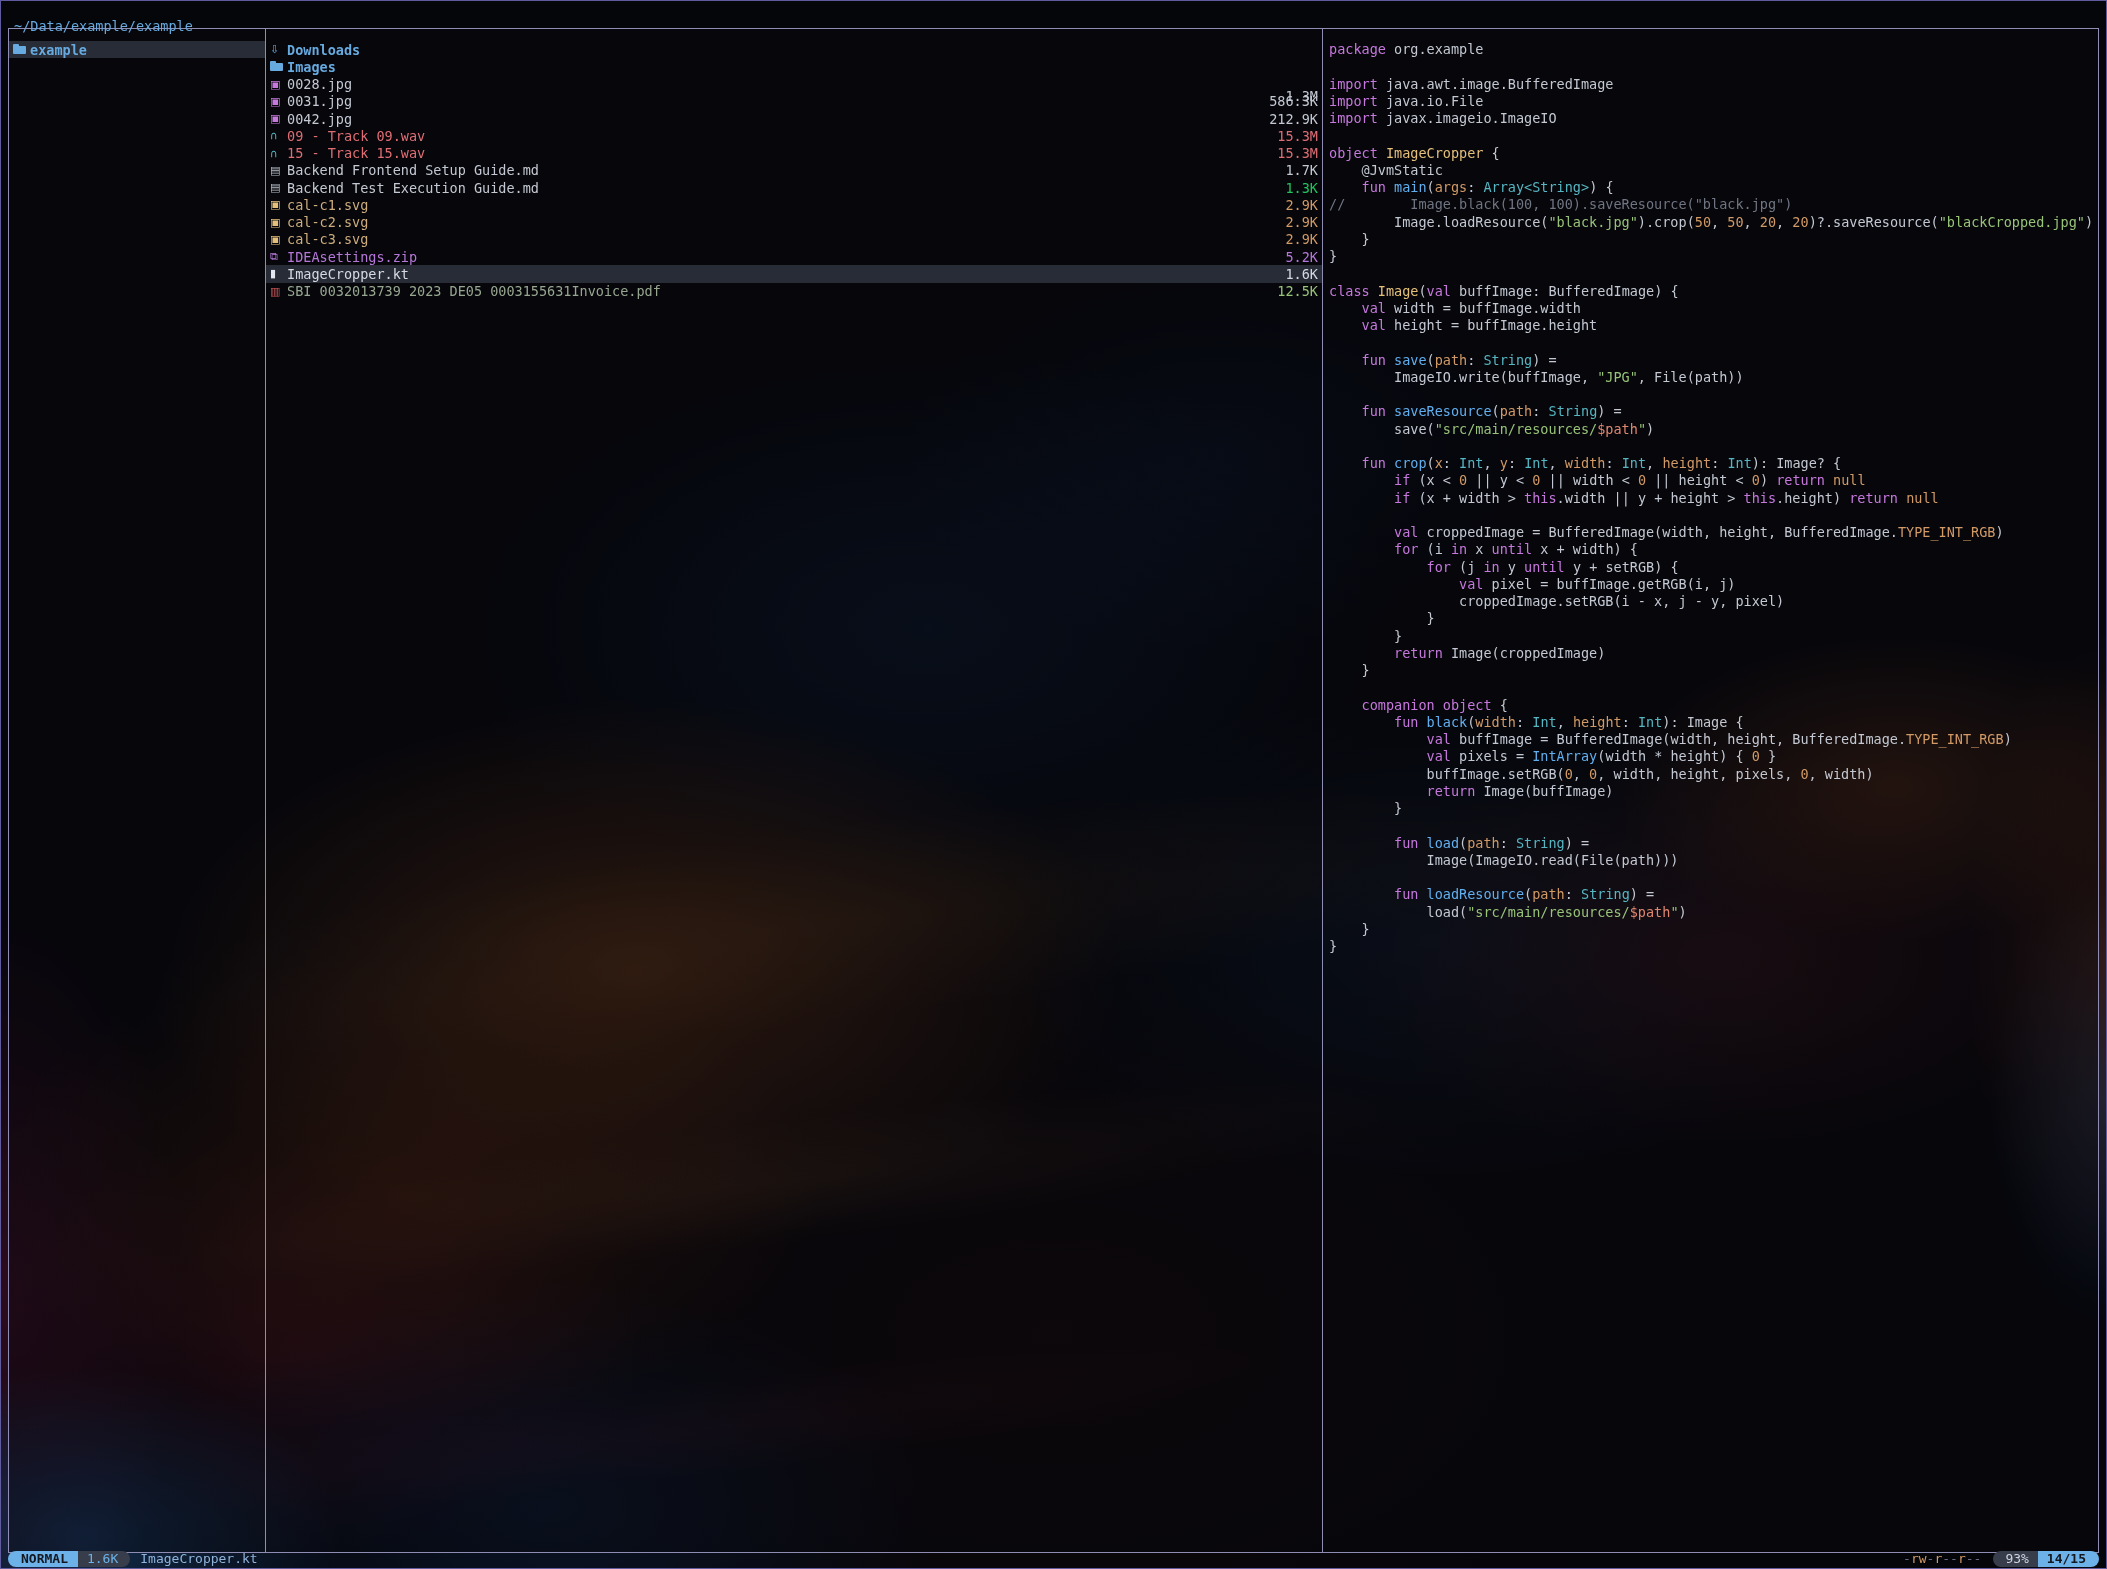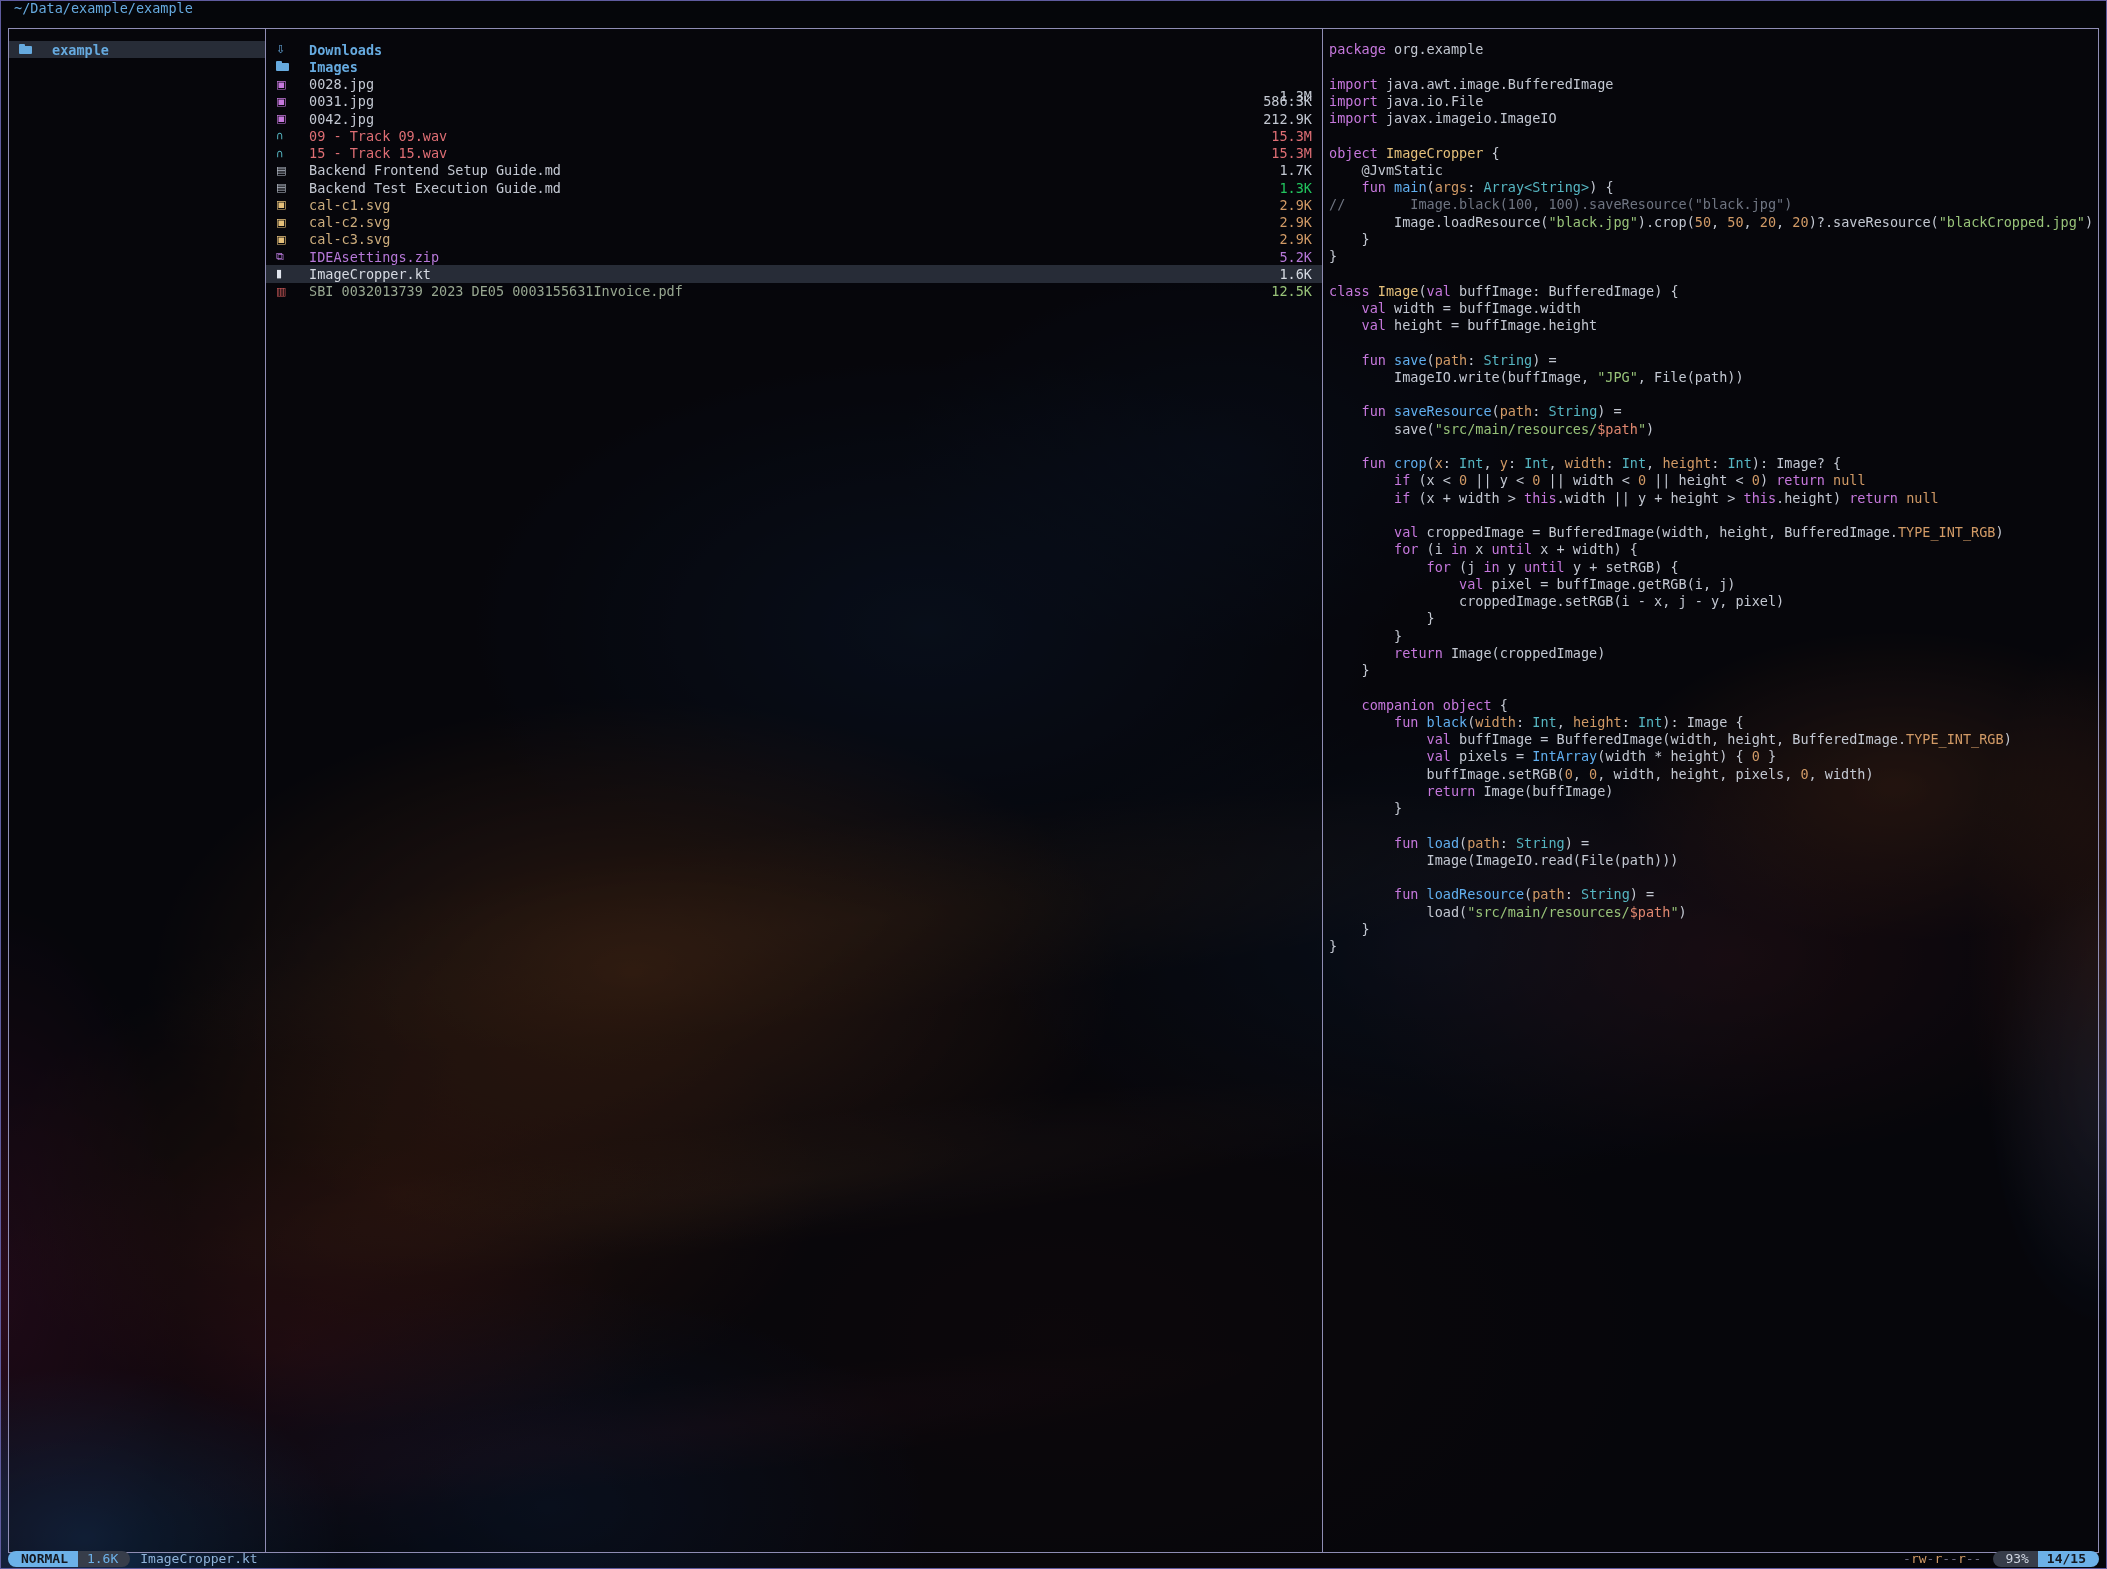--- a/index.html
+++ b/index.html
@@ -27,31 +27,31 @@
   .wallpaper::before{content:"";position:absolute;inset:0;
     background:
       radial-gradient(1100px 140px ellipse at 40% 57%, rgba(230,150,70,.14), transparent 70%),
       radial-gradient(900px 90px ellipse at 35% 73%, rgba(235,160,90,.12), transparent 70%),
       radial-gradient(800px 70px ellipse at 30% 88%, rgba(210,60,90,.10), transparent 70%);
     transform:rotate(-7deg);}
   .app-dim{position:absolute;inset:0;background:rgba(5,6,10,.40);}
   .screen-frame{position:absolute;inset:0;border:1px solid #5f5b9e;pointer-events:none;z-index:40;}
 
   
-  .titlebar{position:absolute;left:14px;top:0;height:18px;color:#66aadf;z-index:5;white-space:pre;}
+  .titlebar{position:absolute;left:14px;top:18px;height:18px;color:#66aadf;z-index:5;white-space:pre;}
 
   
   .main-box{position:absolute;left:8px;top:28px;width:2089px;height:1523px;
             border:1px solid #8f8db4;background:rgba(8,9,14,.38);display:flex;z-index:4;}
   .pane{box-sizing:border-box;padding-top:12px;overflow:hidden;}
   .pane-parent{width:257px;border-right:1px solid #8f8db4;}
   .pane-current{width:1057px;border-right:1px solid #8f8db4;}
   .pane-preview{flex:1;padding-left:6px;}
 
-  .file-row{height:17.25px;display:flex;align-items:center;padding:0 10px;white-space:nowrap;gap:16px;}
+  .file-row{height:17.25px;display:flex;align-items:center;padding:0 4px;white-space:nowrap;}
   .file-row.selected{background:#272c37;}
   .file-icon{width:17px;flex:0 0 17px;font-family:"DejaVu Sans",sans-serif;font-size:11px;line-height:1;}
   .file-name{flex:1;overflow:hidden;text-overflow:clip;}
   .file-name.bold{font-weight:bold;}
   .file-size{margin-left:8px;}
 
   .glyph-folder{position:relative;display:inline-block;width:13px;height:12px;}
   .glyph-folder::before{content:"";position:absolute;left:0;top:1px;width:6px;height:4px;background:currentColor;border-radius:1px 1px 0 0;}
   .glyph-folder::after{content:"";position:absolute;left:0;top:3px;width:13px;height:8px;background:currentColor;border-radius:1px;}
 

